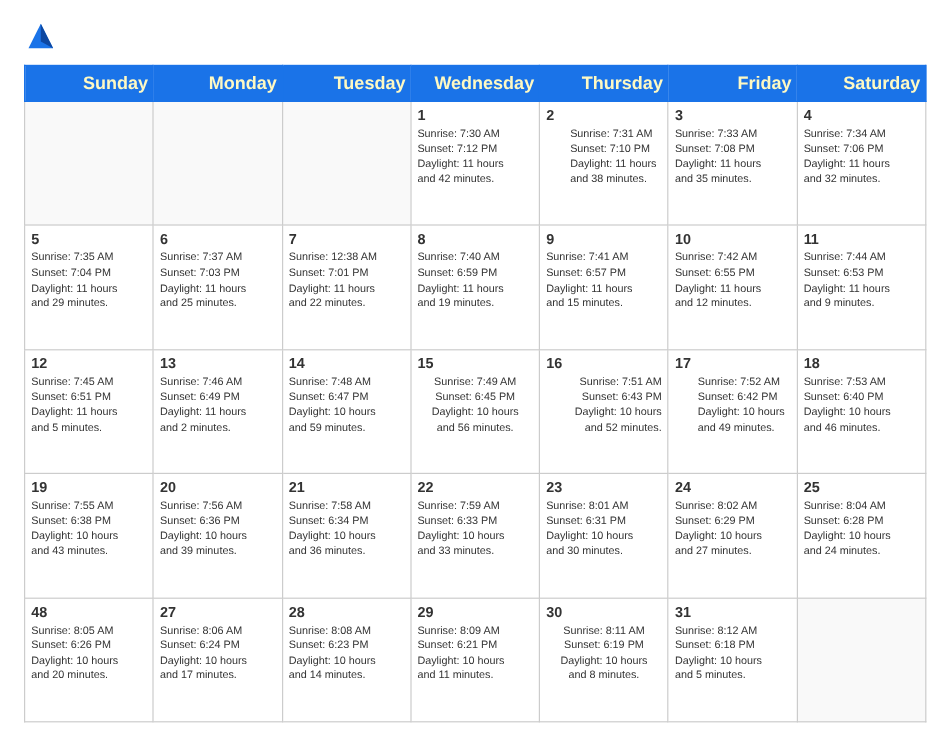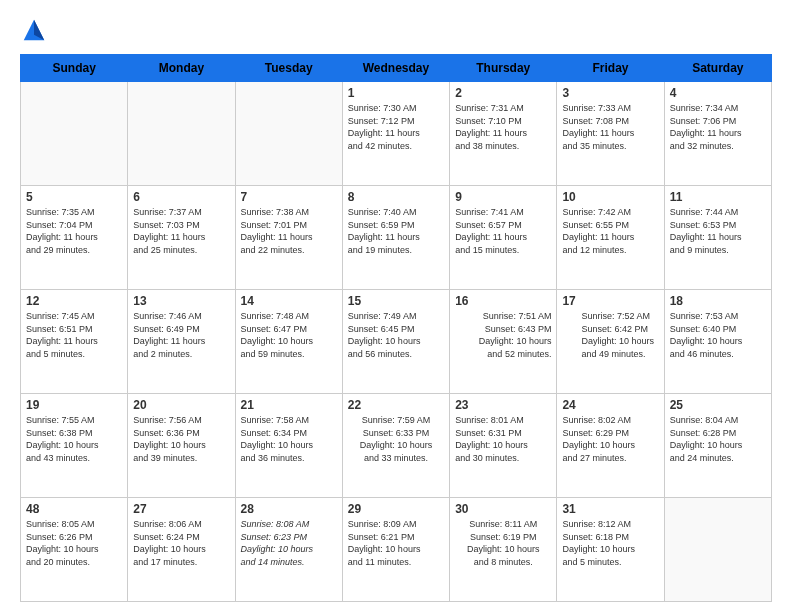--- a/index.html
+++ b/index.html
@@ -61,25 +61,25 @@
     }
     .calendar {
       flex: 1;
       border: 1px solid #ccc;
       border-collapse: collapse;
       width: 100%;
       table-layout: fixed;
     }
     .calendar th {
       background: #1a73e8;
-      color: #000000;
+      color: #fef9c3;
       padding: 6px 4px;
-      font-size: 12px;
+      font-size: 15px;
       font-weight: bold;
-      text-align: center;
+      text-align: right;
       border: 1px solid #1a73e8;
     }
     .calendar td {
       border: 1px solid #ccc;
       vertical-align: top;
       padding: 4px 5px;
       font-size: 9.5px;
       color: #333;
       background: #fff;
       height: 80px;
@@ -139,21 +139,21 @@
           <td class="empty"></td>
           <td>
             <span class="day-num">1</span>
             <div class="cell-text" style="white-space: pre-line;">Sunrise: 7:30 AM
 Sunset: 7:12 PM
 Daylight: 11 hours
 and 42 minutes.</div>
           </td>
           <td>
             <span class="day-num">2</span>
-            <div class="cell-text" style="white-space: pre-line;">Sunrise: 7:31 AM
+            <div class="cell-text" style="white-space: pre-line; margin-left: 20px;">Sunrise: 7:31 AM
 Sunset: 7:10 PM
 Daylight: 11 hours
 and 38 minutes.</div>
           </td>
           <td>
             <span class="day-num">3</span>
             <div class="cell-text" style="white-space: pre-line;">Sunrise: 7:33 AM
 Sunset: 7:08 PM
 Daylight: 11 hours
 and 35 minutes.</div>
@@ -176,21 +176,21 @@
           </td>
           <td>
             <span class="day-num">6</span>
             <div class="cell-text" style="white-space: pre-line;">Sunrise: 7:37 AM
 Sunset: 7:03 PM
 Daylight: 11 hours
 and 25 minutes.</div>
           </td>
           <td>
             <span class="day-num">7</span>
-            <div class="cell-text" style="white-space: pre-line;">Sunrise: 7:38 AM
+            <div class="cell-text" style="white-space: pre-line;">Sunrise: 12:38 AM
 Sunset: 7:01 PM
 Daylight: 11 hours
 and 22 minutes.</div>
           </td>
           <td>
             <span class="day-num">8</span>
             <div class="cell-text" style="white-space: pre-line;">Sunrise: 7:40 AM
 Sunset: 6:59 PM
 Daylight: 11 hours
 and 19 minutes.</div>
@@ -234,21 +234,21 @@
           </td>
           <td>
             <span class="day-num">14</span>
             <div class="cell-text" style="white-space: pre-line;">Sunrise: 7:48 AM
 Sunset: 6:47 PM
 Daylight: 10 hours
 and 59 minutes.</div>
           </td>
           <td>
             <span class="day-num">15</span>
-            <div class="cell-text" style="white-space: pre-line;">Sunrise: 7:49 AM
+            <div class="cell-text" style="white-space: pre-line; text-align: center;">Sunrise: 7:49 AM
 Sunset: 6:45 PM
 Daylight: 10 hours
 and 56 minutes.</div>
           </td>
           <td>
             <span class="day-num">16</span>
             <div class="cell-text" style="white-space: pre-line; text-align: right;">Sunrise: 7:51 AM
 Sunset: 6:43 PM
 Daylight: 10 hours
 and 52 minutes.</div>
@@ -285,21 +285,21 @@
           </td>
           <td>
             <span class="day-num">21</span>
             <div class="cell-text" style="white-space: pre-line;">Sunrise: 7:58 AM
 Sunset: 6:34 PM
 Daylight: 10 hours
 and 36 minutes.</div>
           </td>
           <td>
             <span class="day-num">22</span>
-            <div class="cell-text" style="white-space: pre-line; text-align: center;">Sunrise: 7:59 AM
+            <div class="cell-text" style="white-space: pre-line;">Sunrise: 7:59 AM
 Sunset: 6:33 PM
 Daylight: 10 hours
 and 33 minutes.</div>
           </td>
           <td>
             <span class="day-num">23</span>
             <div class="cell-text" style="white-space: pre-line;">Sunrise: 8:01 AM
 Sunset: 6:31 PM
 Daylight: 10 hours
 and 30 minutes.</div>
@@ -329,21 +329,21 @@
           </td>
           <td>
             <span class="day-num">27</span>
             <div class="cell-text" style="white-space: pre-line;">Sunrise: 8:06 AM
 Sunset: 6:24 PM
 Daylight: 10 hours
 and 17 minutes.</div>
           </td>
           <td>
             <span class="day-num">28</span>
-            <div class="cell-text" style="white-space: pre-line; font-style: italic;">Sunrise: 8:08 AM
+            <div class="cell-text" style="white-space: pre-line;">Sunrise: 8:08 AM
 Sunset: 6:23 PM
 Daylight: 10 hours
 and 14 minutes.</div>
           </td>
           <td>
             <span class="day-num">29</span>
             <div class="cell-text" style="white-space: pre-line;">Sunrise: 8:09 AM
 Sunset: 6:21 PM
 Daylight: 10 hours
 and 11 minutes.</div>

